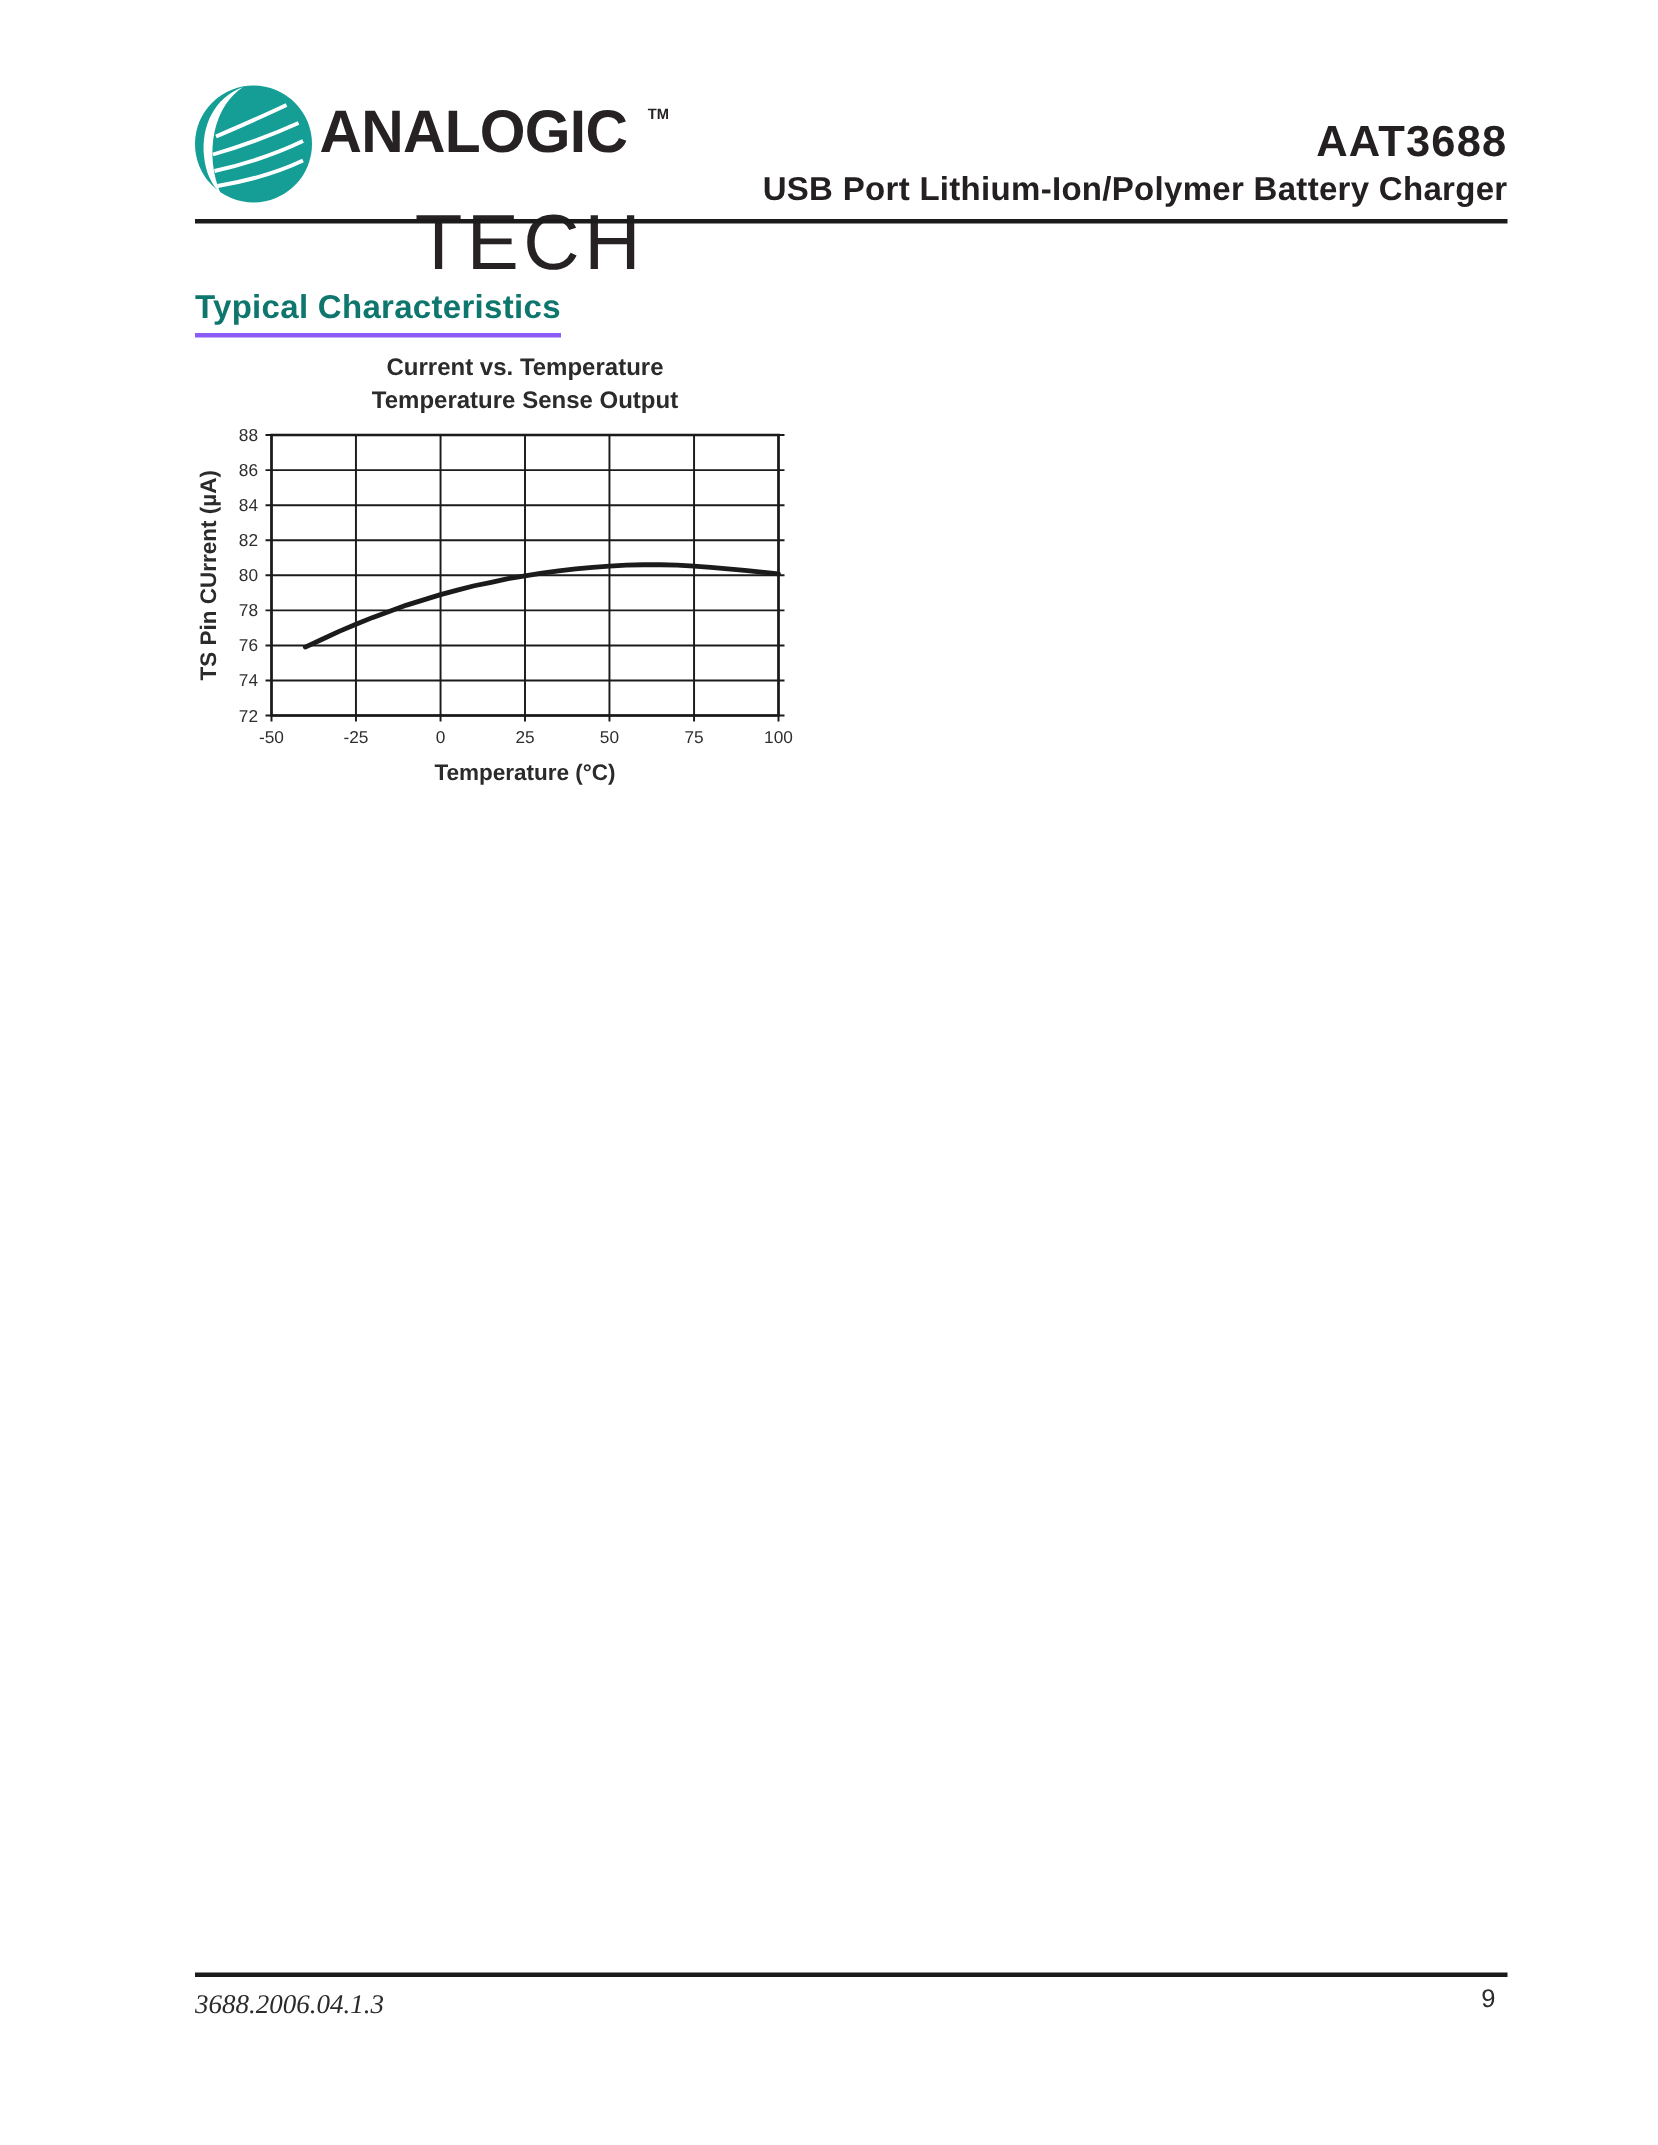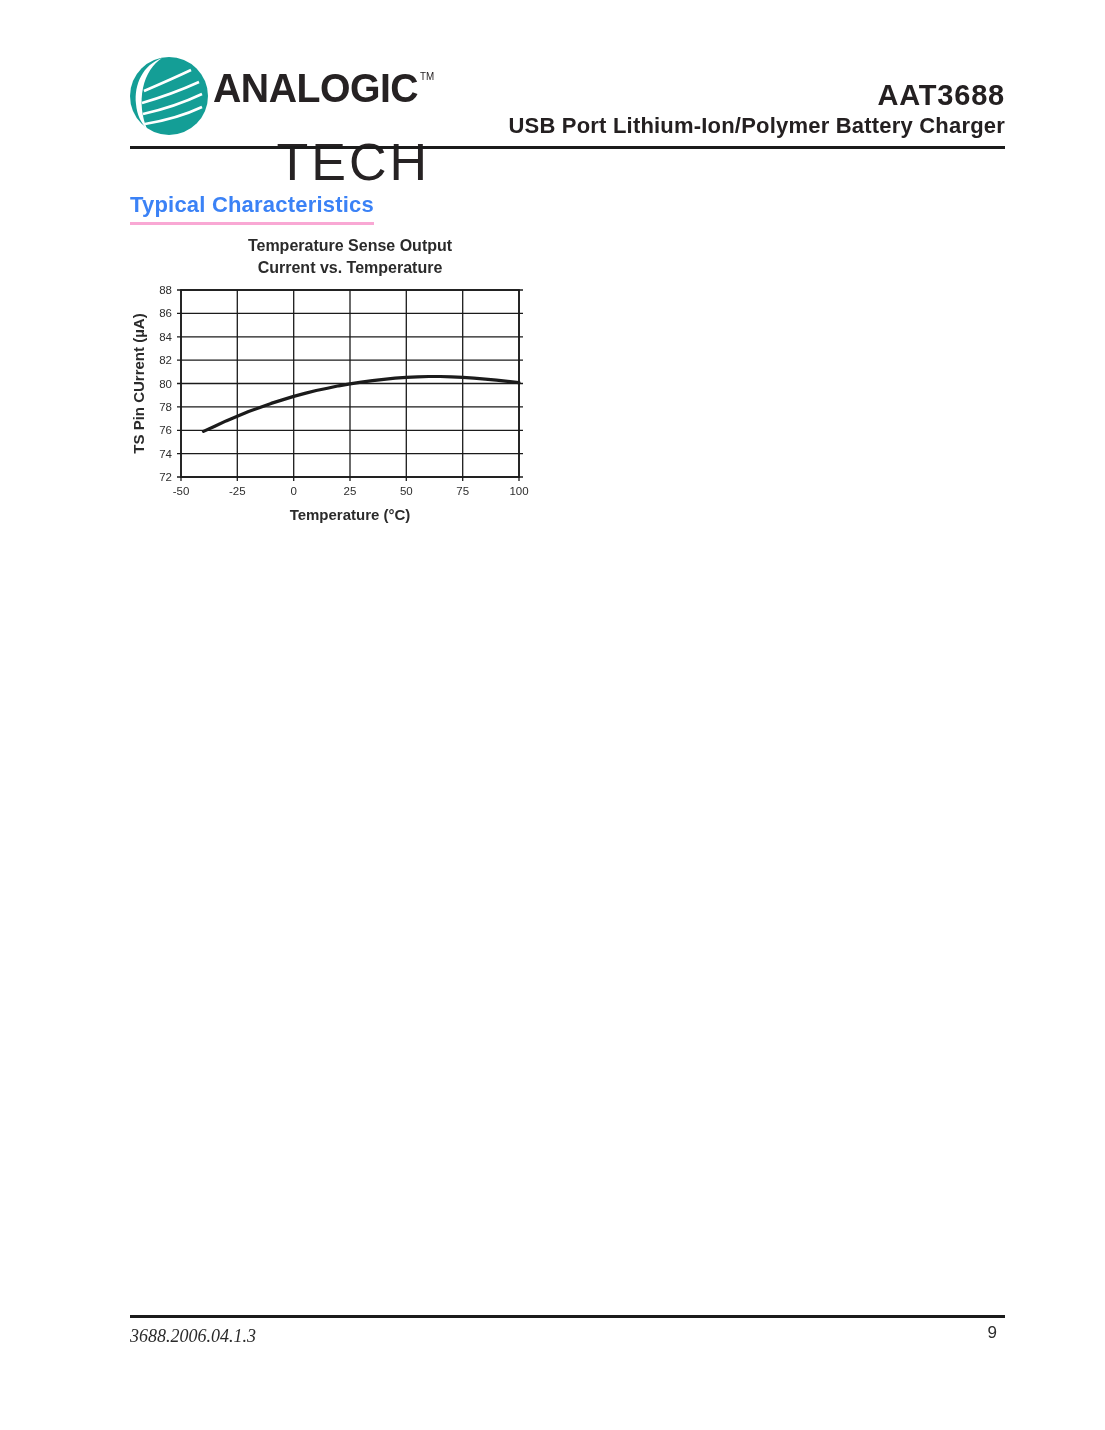--- a/index.html
+++ b/index.html
@@ -4,34 +4,34 @@
 <style>
   * { margin:0; padding:0; box-sizing:border-box; }
   html, body { background:#ffffff; }
   body { font-family:"Liberation Sans", sans-serif; color:#1e1e1e; }
   .page { position:relative; width:1105px; height:1430px; background:#fff; overflow:hidden; margin:0 auto; }
 
   
   .logo-mark { position:absolute; left:129px; top:56px; }
   .logo-text { position:absolute; left:213px; top:56px; width:217px; text-align:right; color:#262223; }
   .logo-line1 { font-size:40px; font-weight:700; letter-spacing:-0.5px; line-height:42px; white-space:nowrap; transform:scaleX(.98); transform-origin:left top; }
-  .logo-tm { font-size:10px; font-weight:400; letter-spacing:0; vertical-align:22px; margin-left:2px; }
+  .logo-tm { font-size:10px; font-weight:700; letter-spacing:0; vertical-align:22px; margin-left:14px; }
   .logo-line2 { font-size:52px; font-weight:400; letter-spacing:3px; line-height:37px; white-space:nowrap;margin-top:35px; }
 
   .header-right { position:absolute; right:100px; top:80px; text-align:right; color:#242021; }
   .part-number { font-size:29px; font-weight:700; letter-spacing:0.8px; line-height:30px; }
   .subtitle { font-size:22px; font-weight:700; line-height:26px; margin-top:3px; letter-spacing:0.2px; }
 
   .rule { position:absolute; left:130px; width:875px; height:3px; background:#1b1b1b; }
   .header-rule { top:146px; }
   .footer-rule { top:1315px; }
 
   
   .section-title { position:absolute; left:130px; top:192px; font-size:22px; font-weight:700;
-                   color:#3b82f6; border-bottom:3px solid #f9a8d4; padding-bottom:4px; letter-spacing:0.2px; }
+                   color:#0f766e; border-bottom:3px solid #8b5cf6; padding-bottom:4px; letter-spacing:0.2px; }
 
   
   .chart-title { position:absolute; left:181px; top:235px; width:338px; text-align:center;
                  font-size:16px; font-weight:700; line-height:22px; color:#2b2b2b; }
   .chart-svg { position:absolute; left:125px; top:283px; }
   .chart-svg text { font-family:"Liberation Sans", sans-serif; fill:#2e2e2e; }
   .chart-svg .tick { font-size:11.5px; }
   .chart-svg .ytick { text-anchor:end; }
   .chart-svg .xtick { text-anchor:middle; }
   .chart-svg .grid { stroke:#1b1b1b; stroke-width:1.3; }
@@ -69,22 +69,22 @@
       <div class="subtitle">USB Port Lithium-Ion/Polymer Battery Charger</div>
     </div>
 
     <div class="rule header-rule"></div>
   </div>
 
   <div class="section-title">Typical Characteristics</div>
 
   <div>
     <div class="chart-title">
+      <div>Current vs. Temperature</div>
       <div>Temperature Sense Output</div>
-      <div>Current vs. Temperature</div>
     </div>
     <svg class="chart-svg" width="420" height="248" viewBox="0 0 420 248">
         <line class="grid" x1="52" y1="194.0" x2="398" y2="194.0"></line>
         <text class="tick ytick" x="47" y="198">72</text>
         <line class="grid" x1="52" y1="170.6" x2="398" y2="170.6"></line>
         <text class="tick ytick" x="47" y="174.6">74</text>
         <line class="grid" x1="52" y1="147.3" x2="398" y2="147.3"></line>
         <text class="tick ytick" x="47" y="151.3">76</text>
         <line class="grid" x1="52" y1="123.9" x2="398" y2="123.9"></line>
         <text class="tick ytick" x="47" y="127.9">78</text>

